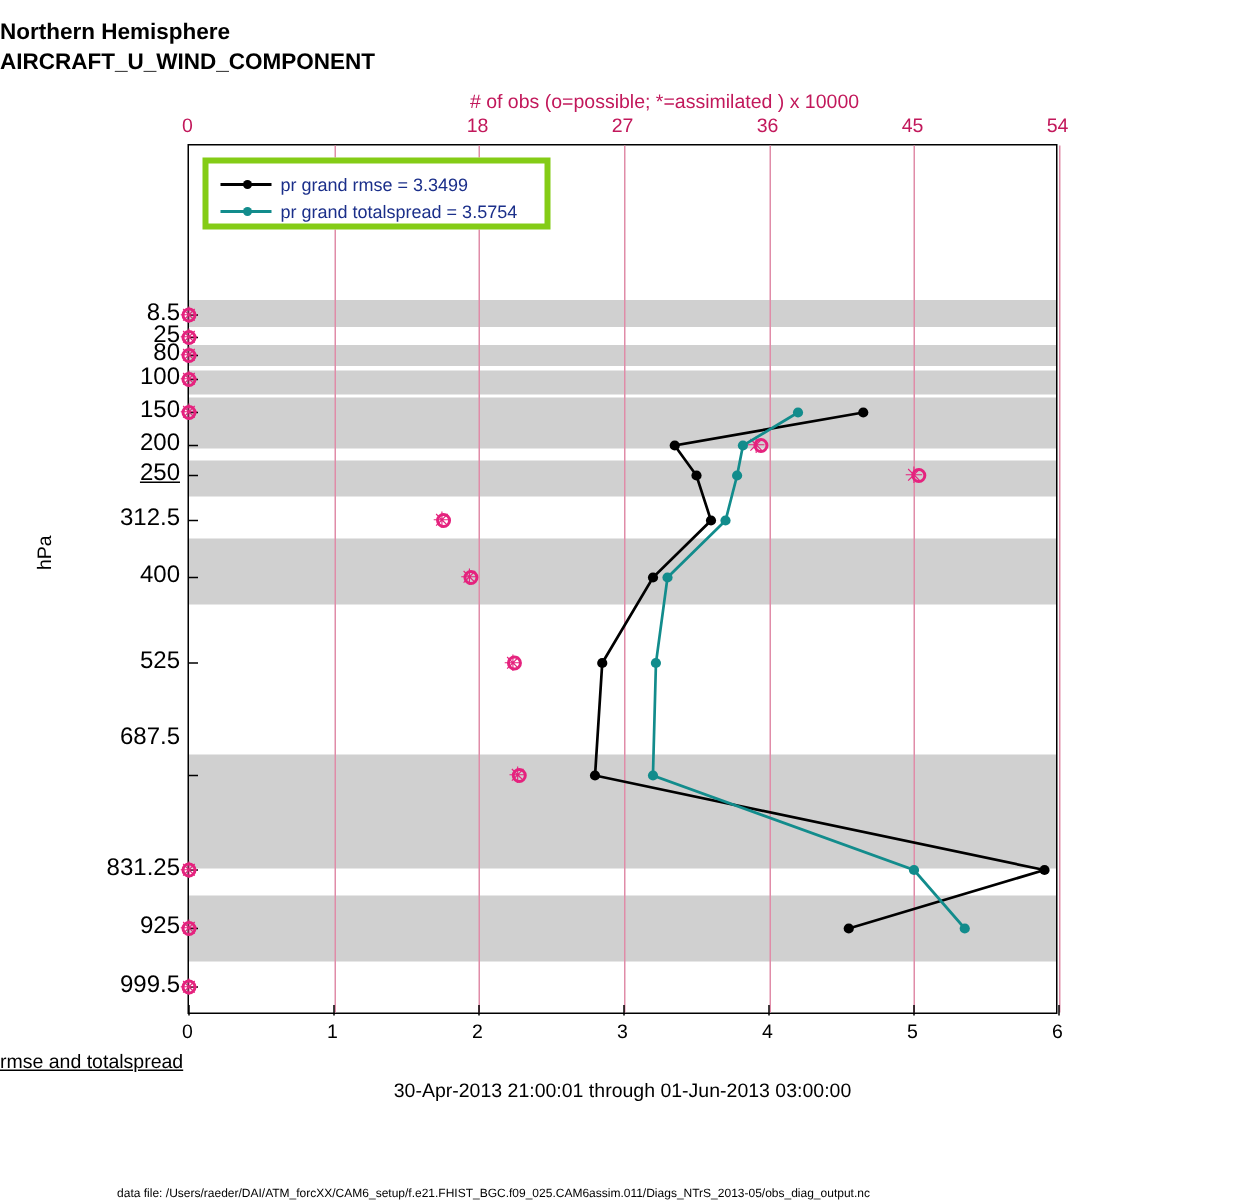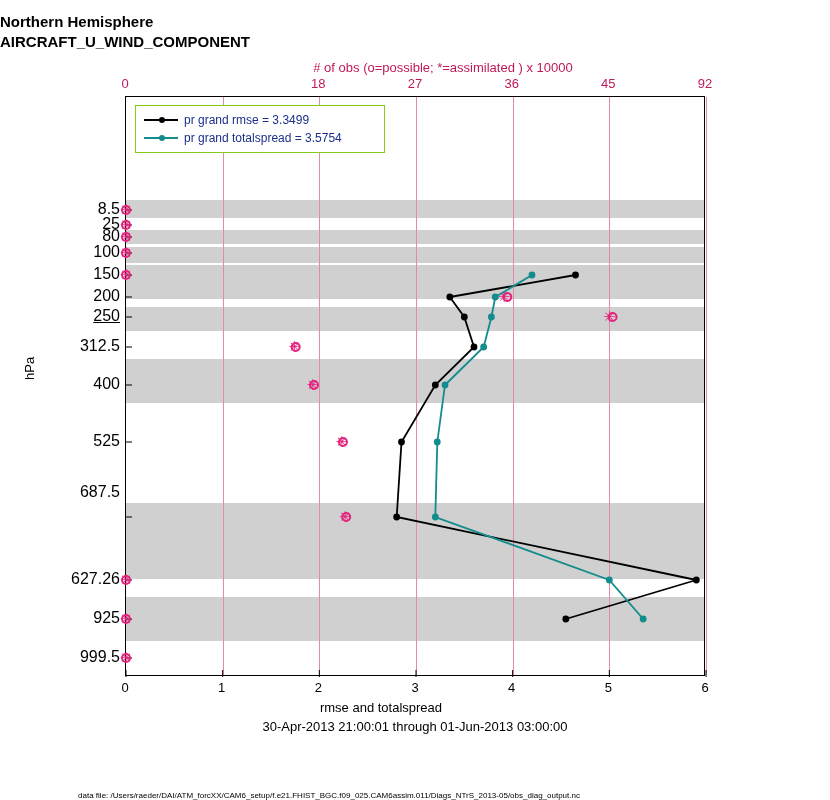--- a/index.html
+++ b/index.html
@@ -107,23 +107,23 @@
     top: 380px;
     font-size: 13px;
     transform: rotate(-90deg);
     transform-origin: left top;
     white-space: nowrap;
   }
   .legend {
     position: absolute;
     left: 135px;
     top: 105px;
-    width: 250px;
+    width: 232px;
     height: 48px;
-    border: 1px solid #84cc16;
+    border: 4px solid #84cc16;
     background: #ffffff;
     box-sizing: border-box;
     padding: 5px 8px;
   }
   .legend-row {
     display: flex;
     align-items: center;
     height: 18px;
   }
   .legend-line {
@@ -143,22 +143,23 @@
   .legend-text {
     font-size: 12px;
     color: #1b2f8a;
     white-space: nowrap;
   }
   .xaxis-title {
     position: absolute;
     left: 0;
     top: 700px;
     width: 762px;
-    text-align: center;
-    font-size: 13px;
+    text-align: left;
+    font-size: 13px;
+    text-decoration: underline;
   }
   .subtitle {
     position: absolute;
     left: 0;
     top: 719px;
     width: 830px;
     text-align: center;
     font-size: 13px;
   }
   .datafile {
@@ -189,21 +190,21 @@
   </div>
 
   <div class="toptitle"># of obs (o=possible; *=assimilated ) x 10000</div>
 
   <div class="axis-top-labels" id="top-labels">
       <span class="xlab" style="left: 0px;">0</span>
       <span class="xlab" style="left: 193.333px;">18</span>
       <span class="xlab" style="left: 290px;">27</span>
       <span class="xlab" style="left: 386.667px;">36</span>
       <span class="xlab" style="left: 483.333px;">45</span>
-      <span class="xlab" style="left: 580px;">92</span>
+      <span class="xlab" style="left: 580px;">54</span>
     </div>
 
   <div class="plot" id="plot">
     <div class="band" style="top: 103px; height: 18px;"></div>
       <div class="band" style="top: 133px; height: 14px;"></div>
       <div class="band" style="top: 150px; height: 16px;"></div>
       <div class="band" style="top: 168px; height: 34px;"></div>
       <div class="band" style="top: 210px; height: 24px;"></div>
       <div class="band" style="top: 262px; height: 44px;"></div>
       <div class="band" style="top: 406px; height: 76px;"></div>
@@ -292,21 +293,21 @@
       <span class="ylab" style="top: 128px;">25</span>
       <span class="ylab" style="top: 140px;">80</span>
       <span class="ylab" style="top: 156px;">100</span>
       <span class="ylab" style="top: 178px;">150</span>
       <span class="ylab" style="top: 200px;">200</span>
       <span class="ylab" style="top: 220px; text-decoration: underline;">250</span>
       <span class="ylab" style="top: 250px;">312.5</span>
       <span class="ylab" style="top: 288px;">400</span>
       <span class="ylab" style="top: 345px;">525</span>
       <span class="ylab" style="top: 396px;">687.5</span>
-      <span class="ylab" style="top: 483px;">627.26</span>
+      <span class="ylab" style="top: 483px;">831.25</span>
       <span class="ylab" style="top: 522px; margin-left: 48px;">925</span>
       <span class="ylab" style="top: 561px;">999.5</span>
     </div>
 
   <div class="yaxis-title">hPa</div>
 
   <div class="axis-bottom-labels" id="bottom-labels">
       <span class="xlab" style="left: 0px;">0</span>
       <span class="xlab" style="left: 96.6667px;">1</span>
       <span class="xlab" style="left: 193.333px;">2</span>

